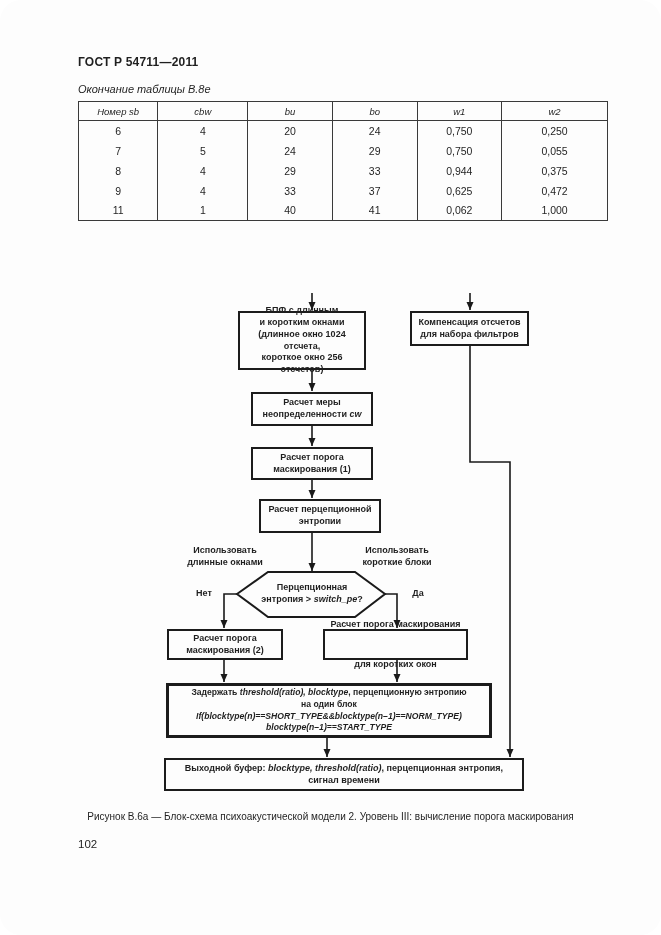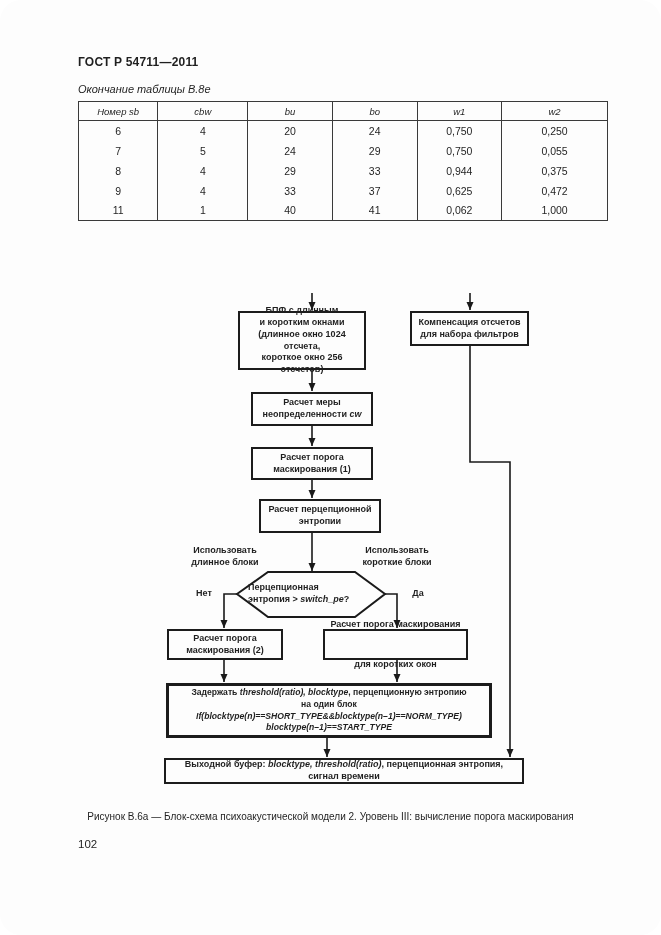--- a/index.html
+++ b/index.html
@@ -15,21 +15,21 @@
   table.data thead th { border-top:1px solid #3a3a3a; border-bottom:1.5px solid #3a3a3a; height:19px; font-size:9.5px; font-weight:normal; font-style:italic; }
   table.data tbody td { height:20px; font-size:10.5px; }
   table.data tbody tr:last-child td { border-bottom:1.5px solid #3a3a3a; }
 
   .flowchart { position:absolute; left:0; top:260px; width:661px; height:545px; }
   .flowchart svg { position:absolute; left:0; top:0; }
   .fb { position:absolute; border:2px solid #1c1c1c; background:#fdfdfd; display:flex; flex-direction:column; align-items:center; justify-content:center; text-align:center; font-size:9px; font-weight:bold; line-height:1.3; }
   .fb.thin { border-width:1.5px; }
   .fb.thick { border-width:3px; }
   .flabel { position:absolute; font-size:9px; font-weight:bold; text-align:center; line-height:1.3; }
-  .hex-text { position:absolute; font-size:9px; font-weight:bold; text-align:left; line-height:1.3; }
+  .hex-text { position:absolute; font-size:9px; font-weight:bold; text-align:center; line-height:1.3; }
   .it { font-style:italic; }
   .delay-box { font-size:8.6px; line-height:1.35; }
   .out-box { font-size:9px; }
 
   .figure-caption { position:absolute; left:0; top:811px; width:661px; text-align:center; font-size:10px; }
   .page-number { position:absolute; left:78px; top:838px; font-size:11.5px; }
 </style>
 </head>
 <body>
 
@@ -148,21 +148,21 @@
       <div>маскирования (1)</div>
     </div>
 
     <div class="fb" style="left:251px; top:239px; width:122px; height:34px;margin-left:8px;">
       <div>Расчет перцепционной</div>
       <div>энтропии</div>
     </div>
 
     <div class="flabel" style="left:178px; top:285px; width:94px;">
       <div>Использовать</div>
-      <div>длинное блоки</div>
+      <div>длинные окнами</div>
     </div>
     <div class="flabel" style="left:350px; top:285px; width:94px;">
       <div>Использовать</div>
       <div>короткие блоки</div>
     </div>
 
     <div class="hex-text" style="left:248px; top:322px; width:128px;">
       <div>Перцепционная</div>
       <div><span>энтропия &gt; </span><span class="it">switch_pe</span><span>?</span></div>
     </div>
@@ -180,21 +180,21 @@
       <div>для коротких окон</div>
     </div>
 
     <div class="fb thick delay-box" style="left:166px; top:423px; width:326px; height:55px;">
       <div><span>Задержать </span><span class="it">threshold(ratio), blocktype</span><span>, перцепционную энтропию</span></div>
       <div>на один блок</div>
       <div class="it">If(blocktype(n)==SHORT_TYPE&amp;&amp;blocktype(n–1)==NORM_TYPE)</div>
       <div class="it">blocktype(n–1)==START_TYPE</div>
     </div>
 
-    <div class="fb out-box" style="left:164px; top:498px; width:360px; height:26px;">
+    <div class="fb out-box" style="left:164px; top:498px; width:360px; height:33px;">
       <div><span>Выходной буфер: </span><span class="it">blocktype, threshold(ratio)</span><span>, перцепционная энтропия,</span></div>
       <div>сигнал времени</div>
     </div>
   </div>
 
   <div class="figure-caption">Рисунок В.6а — Блок-схема психоакустической модели 2. Уровень III: вычисление порога маскирования</div>
   <div class="page-number">102</div>
 
 </div>
 

